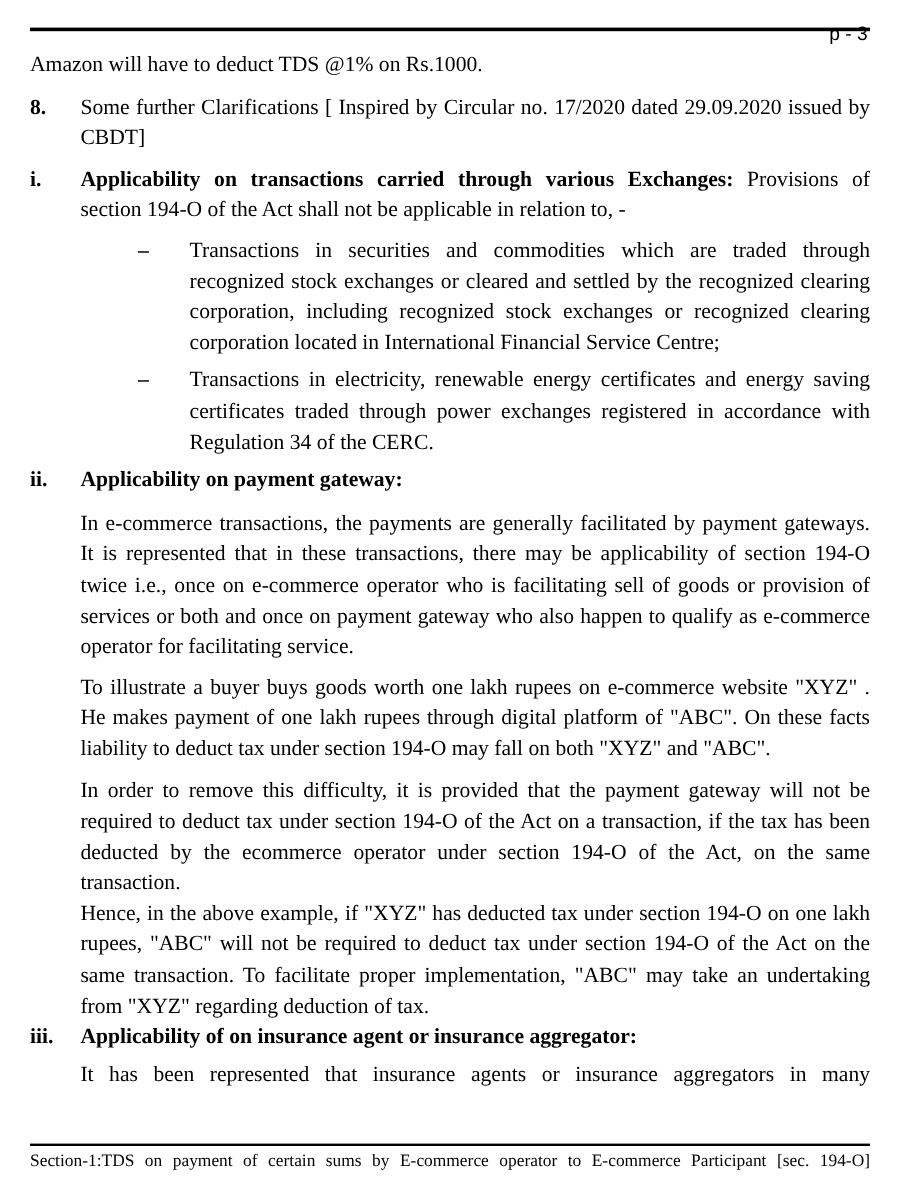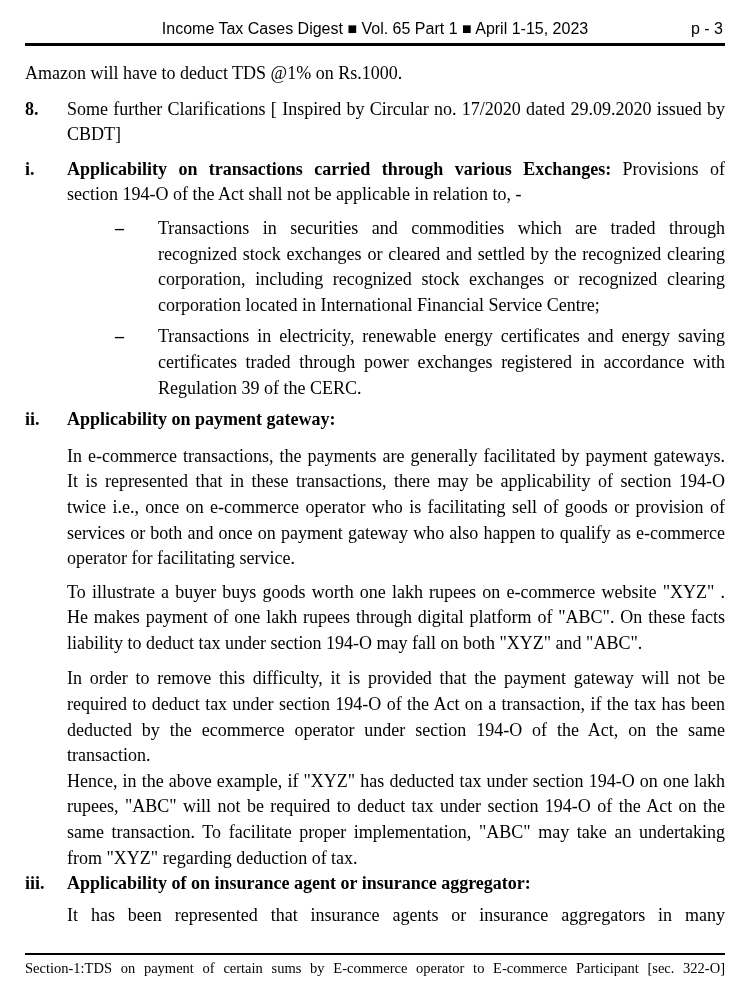--- a/index.html
+++ b/index.html
@@ -71,21 +71,20 @@
     white-space: nowrap;
   }
 </style>
 </head>
 <body>
 
 <div class="page">
 
   <div class="header">
     <div class="header-row">
-      <span class="header-title">Income Tax Cases Digest ■ Vol. 65 Part 1 ■ April 1-15, 2023</span>
       <span class="header-page">p - 3</span>
     </div>
     <div class="header-rule"></div>
   </div>
 
   <div class="main">
 
     <p class="para-flush">Amazon will have to deduct TDS @1% on Rs.1000.</p>
 
     <div class="item mt-10">
@@ -98,21 +97,21 @@
       <p class="itext"><b>Applicability on transactions carried through various Exchanges:</b><span> Provisions of section 194-O of the Act shall not be applicable in relation to, -</span></p>
     </div>
 
     <div class="bullet mt-8">
       <span class="dash">–</span>
       <p class="btext">Transactions in securities and commodities which are traded through recognized stock exchanges or cleared and settled by the recognized clearing corporation, including recognized stock exchanges or recognized clearing corporation located in International Financial Service Centre;</p>
     </div>
 
     <div class="bullet mt-6">
       <span class="dash">–</span>
-      <p class="btext">Transactions in electricity, renewable energy certificates and energy saving certificates traded through power exchanges registered in accordance with Regulation 39 of the CERC.</p>
+      <p class="btext">Transactions in electricity, renewable energy certificates and energy saving certificates traded through power exchanges registered in accordance with Regulation 34 of the CERC.</p>
     </div>
 
     <div class="item mt-6">
       <span class="num">ii.</span>
       <p class="itext bold">Applicability on payment gateway:</p>
     </div>
 
     <p class="indent mt-11">In e-commerce transactions, the payments are generally facilitated by payment gateways. It is represented that in these transactions, there may be applicability of section 194-O twice i.e., once on e-commerce operator who is facilitating sell of goods or provision of services or both and once on payment gateway who also happen to qualify as e-commerce operator for facilitating service.</p>
     <p class="indent mt-8">To illustrate a buyer buys goods worth one lakh rupees on e-commerce website "XYZ" . He makes payment of one lakh rupees through digital platform of "ABC". On these facts liability to deduct tax under section 194-O may fall on both "XYZ" and "ABC".</p>
     <p class="indent mt-7">In order to remove this difficulty, it is provided that the payment gateway will not be required to deduct tax under section 194-O of the Act on a transaction, if the tax has been deducted by the ecommerce operator under section 194-O of the Act, on the same transaction.</p>
@@ -122,16 +121,16 @@
       <span class="num">iii.</span>
       <p class="itext bold">Applicability of on insurance agent or insurance aggregator:</p>
     </div>
 
     <p class="indent mt-6 justify-last">It has been represented that insurance agents or insurance aggregators in many</p>
 
   </div>
 
   <div class="footer">
     <div class="footer-rule"></div>
-    <div class="footer-text">Section-1:TDS on payment of certain sums by E-commerce operator to E-commerce Participant [sec. 322-O]</div>
+    <div class="footer-text">Section-1:TDS on payment of certain sums by E-commerce operator to E-commerce Participant [sec. 194-O]</div>
   </div>
 
 </div>
 
 </body></html>

